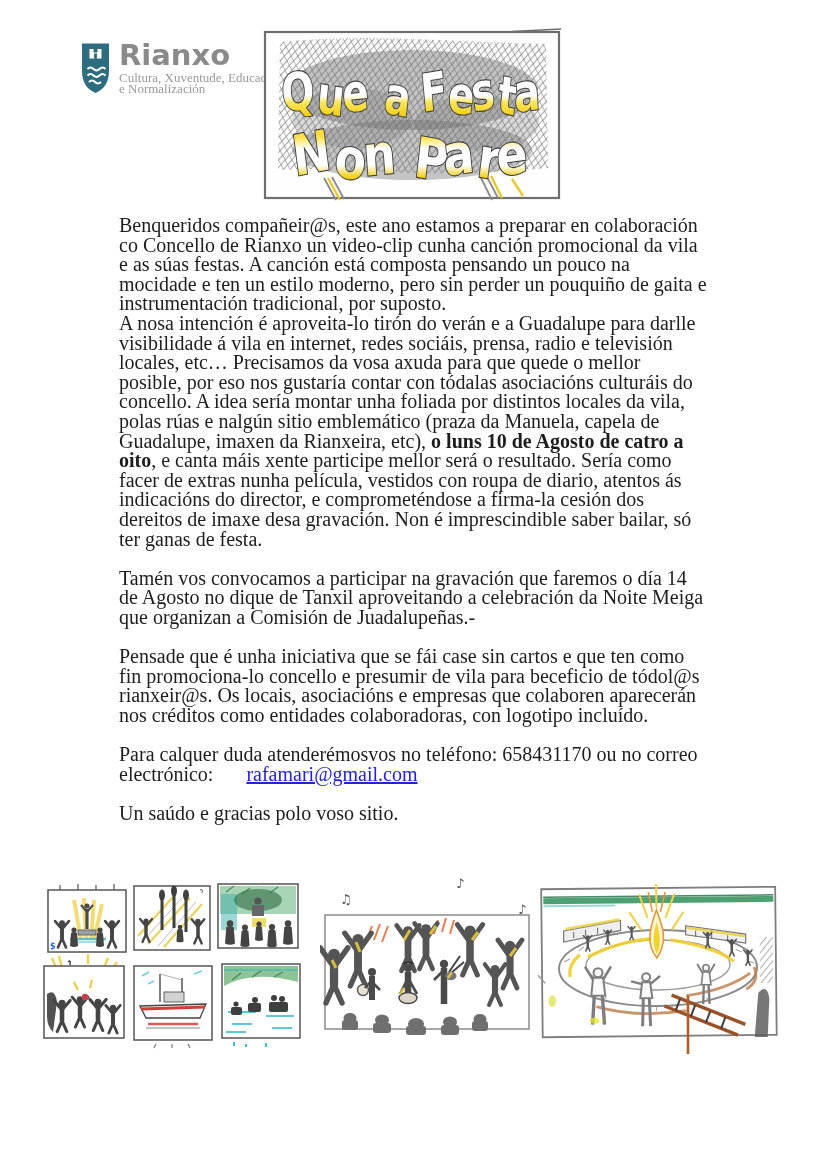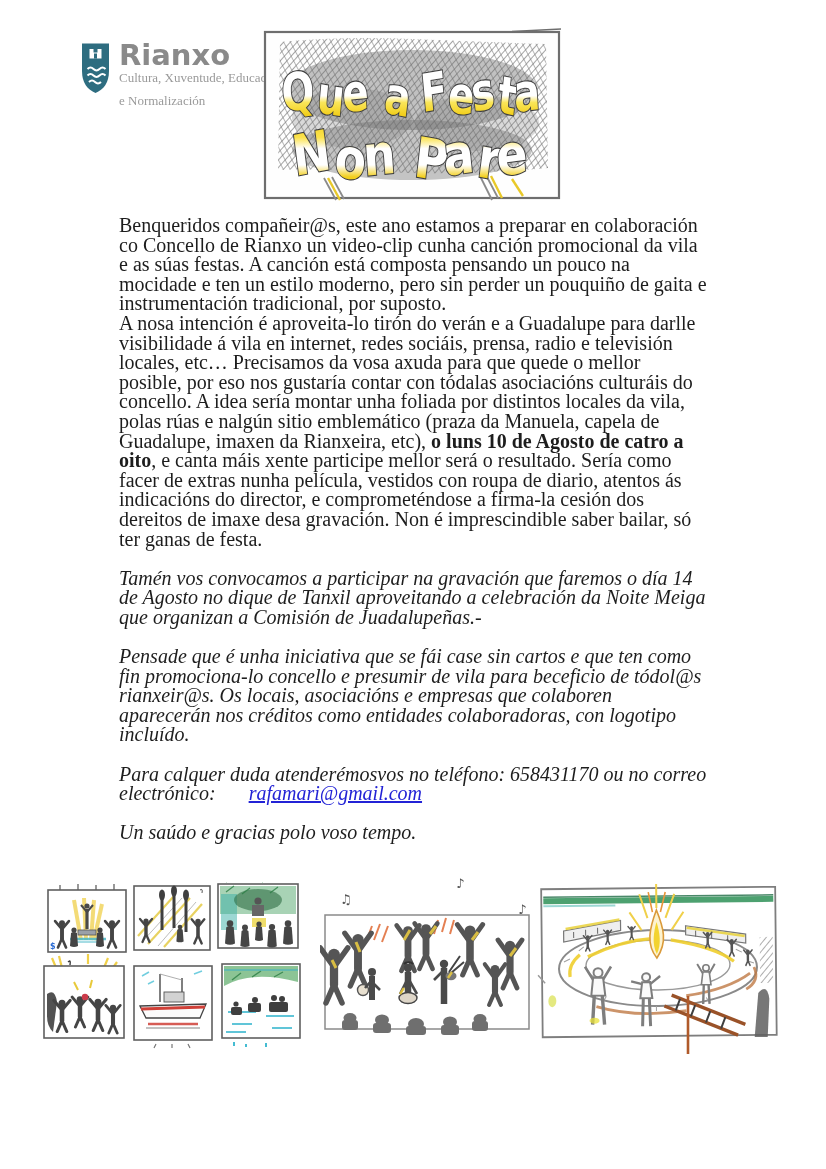--- a/index.html
+++ b/index.html
@@ -9,21 +9,21 @@
 
   
   .logo{left:80px;top:42px;display:flex;align-items:flex-start;gap:8px;justify-content:space-between;}
   .logo-text{display:flex;flex-direction:column;}
   .logo-title{font-family:"DejaVu Sans",sans-serif;font-weight:bold;font-size:29px;line-height:27px;color:#8a8a8a;}
   .logo-sub{font-family:Liberation Serif, serif;font-size:13px;line-height:11px;color:#9a9a9a;margin-top:3px;}
 
   
   .letter{left:119px;top:216px;width:589px;font-size:20px;line-height:19.6px;color:#1d1d1d;}
   .letter p{margin:0;}
-  .letter p.gap{margin-top:19.6px;font-style:italic;}
+  .letter p.gap{margin-top:19.6px;}
   .letter b{font-weight:bold;}
   .email{color:#2323d6;text-decoration:underline;cursor:pointer;margin-left:28px;}
 
   svg{display:block;}
 </style>
 </head>
 <body>
 
 <div class="page">
 
@@ -32,21 +32,21 @@
       <path d="M2,1.5 H29 V29 C29,41 23.5,47.5 15.5,51 C7.5,47.5 2,41 2,29 Z" fill="#2e6d80"></path>
       <path d="M9.5,7 h4 v3.4 h4 v-3.4 h4 v9.6 h-12 z" fill="#ffffff"></path>
       <rect x="14" y="11.5" width="3" height="5.1" fill="#2e6d80"></rect>
       <path d="M7.5,27 q3,-3 6,0 t6,0 t6,0" stroke="#ffffff" stroke-width="2" fill="none"></path>
       <path d="M7.5,33.5 q3,-3 6,0 t6,0 t6,0" stroke="#ffffff" stroke-width="2" fill="none"></path>
       <path d="M9,40 q3,-3 6,0 t6,0" stroke="#ffffff" stroke-width="2" fill="none"></path>
     </svg>
     <div class="logo-text">
       <div class="logo-title">Rianxo</div>
       <div class="logo-sub">Cultura, Xuventude, Educación</div>
-      <div class="logo-sub" style="margin-top:12px">e Normalización</div>
+      <div class="logo-sub" style="margin-top:0">e Normalización</div>
     </div>
   </div>
 
   <svg class="abs" style="left:262px;top:28px" width="300" height="180" viewBox="0 0 300 180">
     <defs>
       <pattern id="bhA" patternUnits="userSpaceOnUse" width="5" height="5" patternTransform="rotate(42)">
         <line x1="0" y1="0" x2="0" y2="5" stroke="#8f8f8f" stroke-width="1.7"></line>
       </pattern>
       <pattern id="bhB" patternUnits="userSpaceOnUse" width="6" height="6" patternTransform="rotate(-28)">
         <line x1="0" y1="0" x2="0" y2="6" stroke="#7a7a7a" stroke-width="1.3"></line>
@@ -90,21 +90,21 @@
     <text x="150" y="84" text-anchor="middle" font-family="DejaVu Sans, sans-serif" font-weight="bold" font-size="52" textLength="258" lengthAdjust="spacingAndGlyphs" rotate="-6 7 -4 0 9 0 -7 5 -9 8 -5" fill="url(#tg1)" stroke="#3d3d3d" stroke-width="2.2" paint-order="stroke">Que a Festa</text>
     <text x="150" y="148" text-anchor="middle" font-family="DejaVu Sans, sans-serif" font-weight="bold" font-size="56" textLength="234" lengthAdjust="spacingAndGlyphs" rotate="-9 7 -5 0 8 -7 9 -6" fill="url(#tg2)" stroke="#3d3d3d" stroke-width="2.2" paint-order="stroke">Non Pare</text>
   </svg>
 
   <div class="abs letter">
     <p>Benqueridos compañeir@s, este ano estamos a preparar en colaboración co Concello de Rianxo un video-clip cunha canción promocional da vila e as súas festas. A canción está composta pensando un pouco na mocidade e ten un estilo moderno, pero sin perder un pouquiño de gaita e instrumentación tradicional, por suposto.</p>
     <p><span>A nosa intención é aproveita-lo tirón do verán e a Guadalupe para darlle visibilidade á vila en internet, redes sociáis, prensa, radio e televisión locales, etc… Precisamos da vosa axuda para que quede o mellor posible, por eso nos gustaría contar con tódalas asociacións culturáis do concello. A idea sería montar unha foliada por distintos locales da vila, polas rúas e nalgún sitio emblemático (praza da Manuela, capela de Guadalupe, imaxen da Rianxeira, etc), </span><b>o luns 10 de Agosto de catro a oito</b><span>,  e canta máis xente participe mellor será o resultado. Sería como facer de extras nunha película, vestidos con roupa de diario, atentos ás indicacións do director, e comprometéndose a firma-la cesión dos dereitos de imaxe desa gravación.  Non é imprescindible saber bailar, só ter ganas de festa.</span></p>
     <p class="gap">Tamén vos convocamos a participar na gravación que faremos o día 14 de Agosto no dique de Tanxil aproveitando a celebración da Noite Meiga que organizan a Comisión de Juadalupeñas.-</p>
     <p class="gap">Pensade que é unha iniciativa que se fái case sin cartos e que ten como fin promociona-lo concello e presumir de vila para beceficio de tódol@s rianxeir@s. Os locais, asociacións e empresas que colaboren aparecerán nos créditos como entidades colaboradoras, con logotipo incluído.</p>
     <p class="gap"><span>Para calquer duda atenderémosvos no teléfono: 658431170 ou no correo electrónico: </span><a class="email">rafamari@gmail.com</a></p>
-    <p class="gap">Un saúdo e gracias polo voso tempo.</p>
+    <p class="gap">Un saúdo e gracias polo voso sitio.</p>
   </div>
 
   <svg class="abs" style="left:42px;top:882px" width="262" height="168" viewBox="0 0 262 168">
     <defs>
       <g id="sbU" stroke="#454545" fill="#454545" stroke-linecap="round">
         <circle cx="0" cy="-11" r="2.6" stroke="none"></circle>
         <path d="M0,-8 L0,2" stroke-width="3.4" fill="none"></path>
         <path d="M-1,-7 L-6,-13 M1,-7 L6,-13 M0,2 L-3.5,10 M0,2 L3.5,10" stroke-width="2.3" fill="none"></path>
       </g>
       <g id="sbD">

